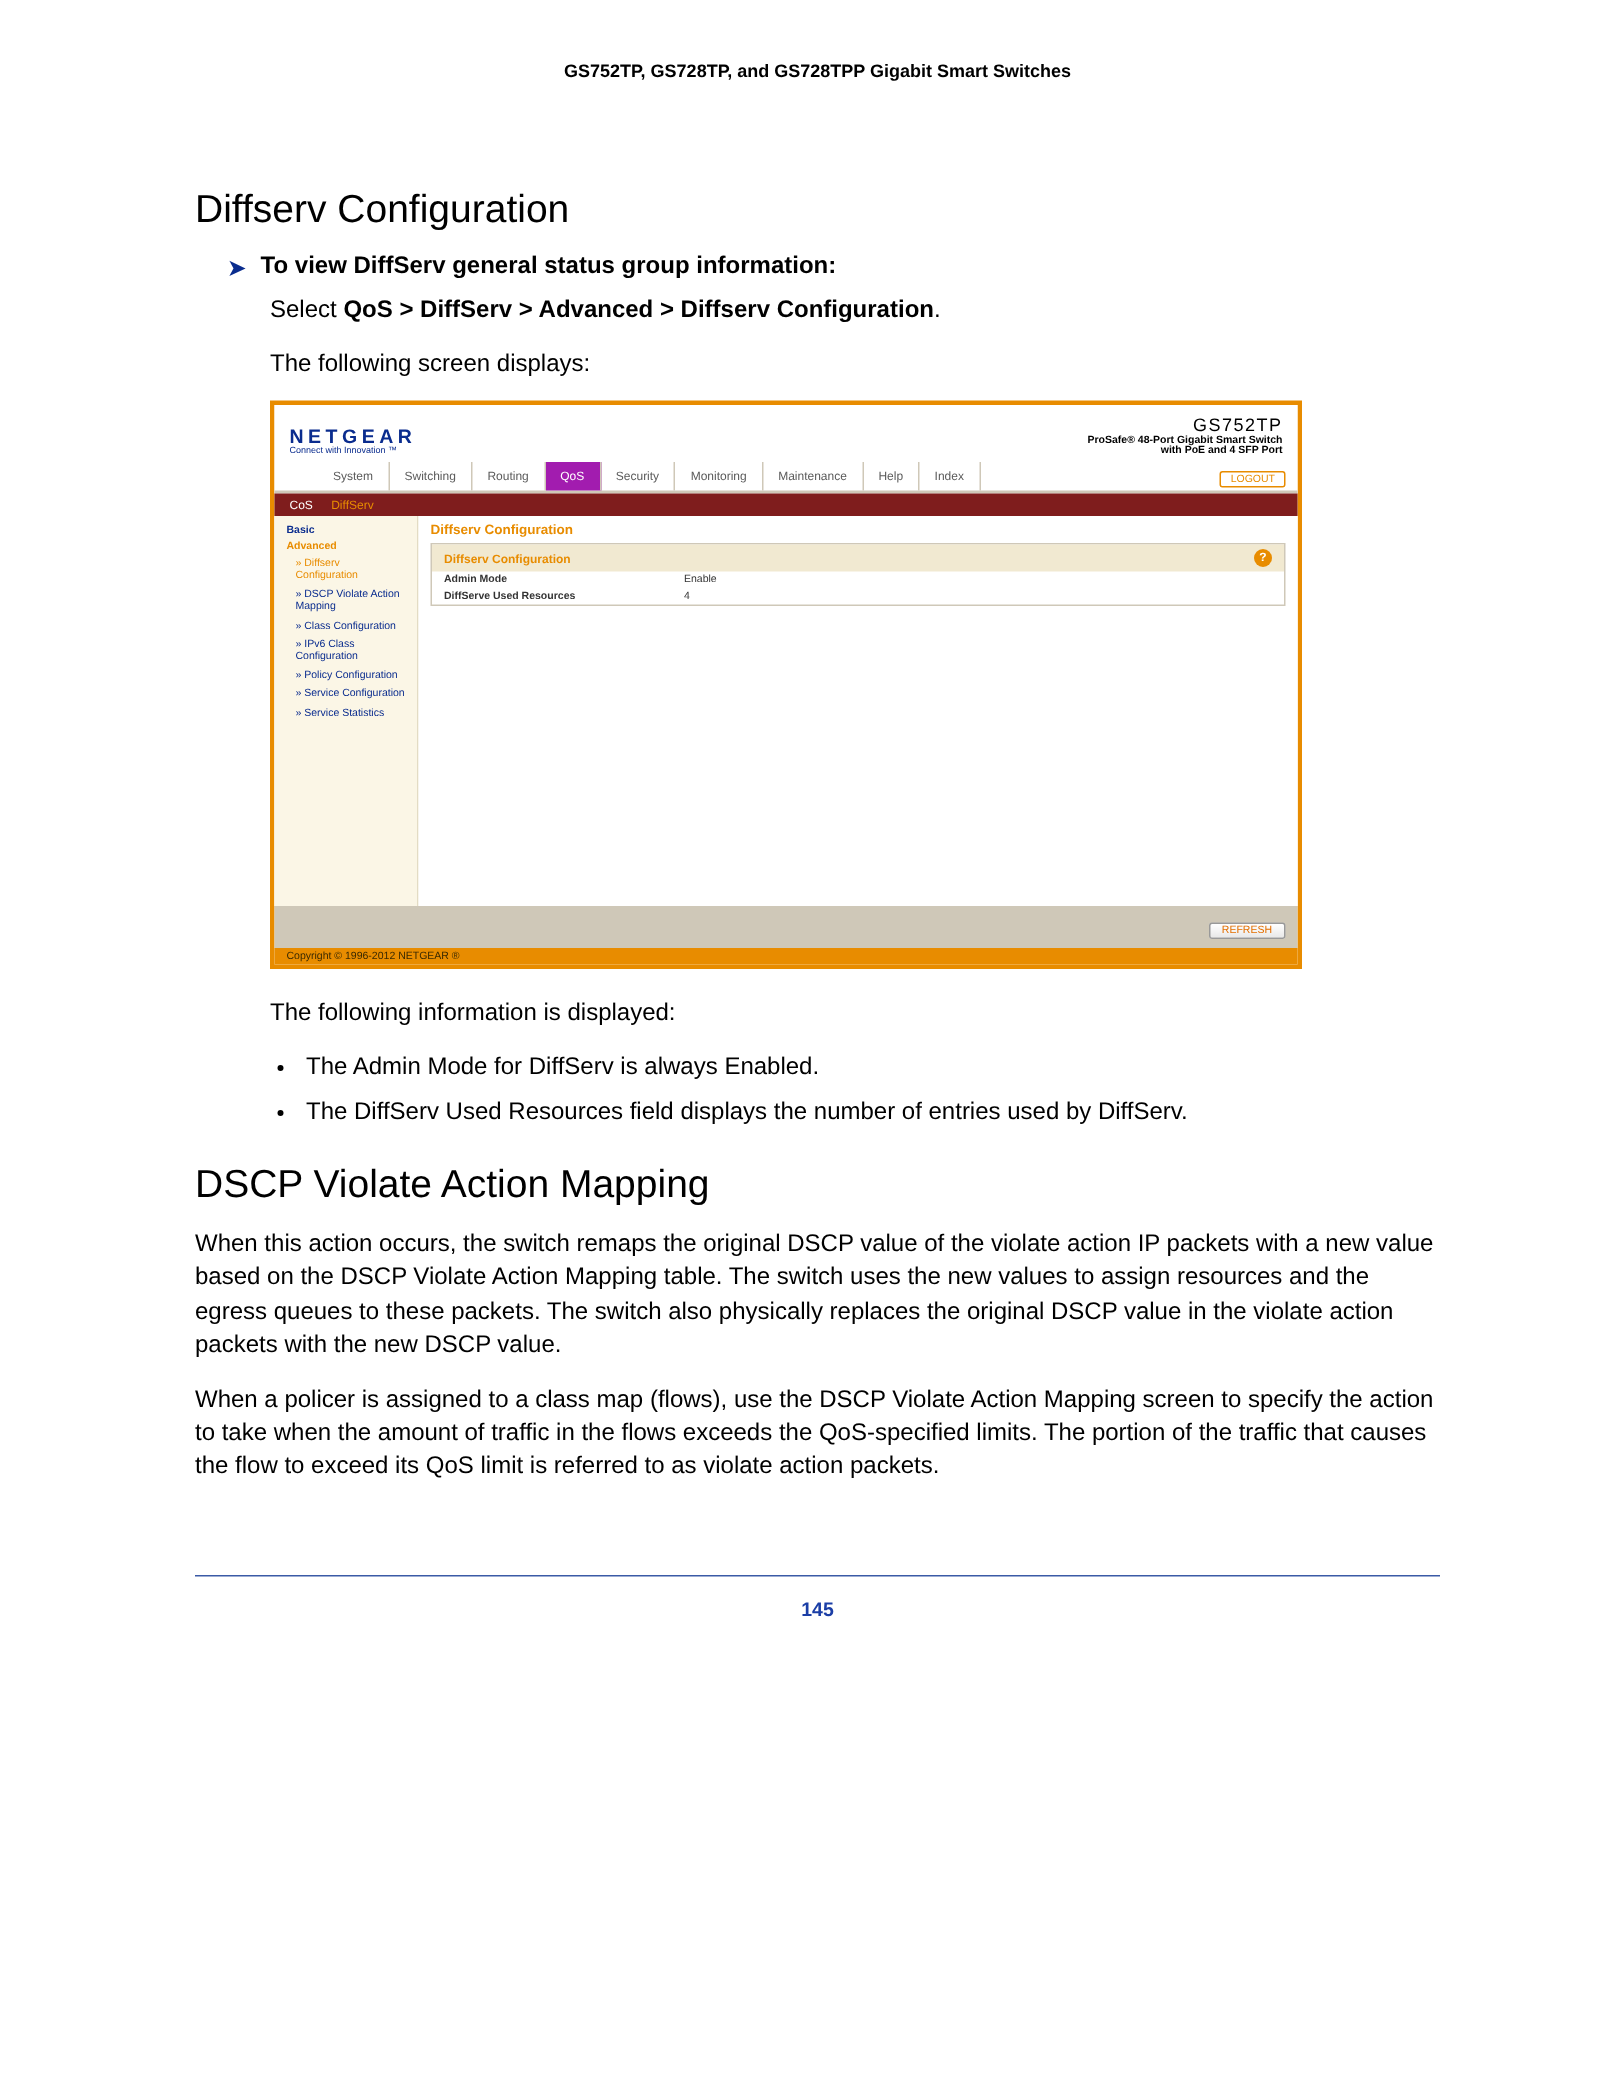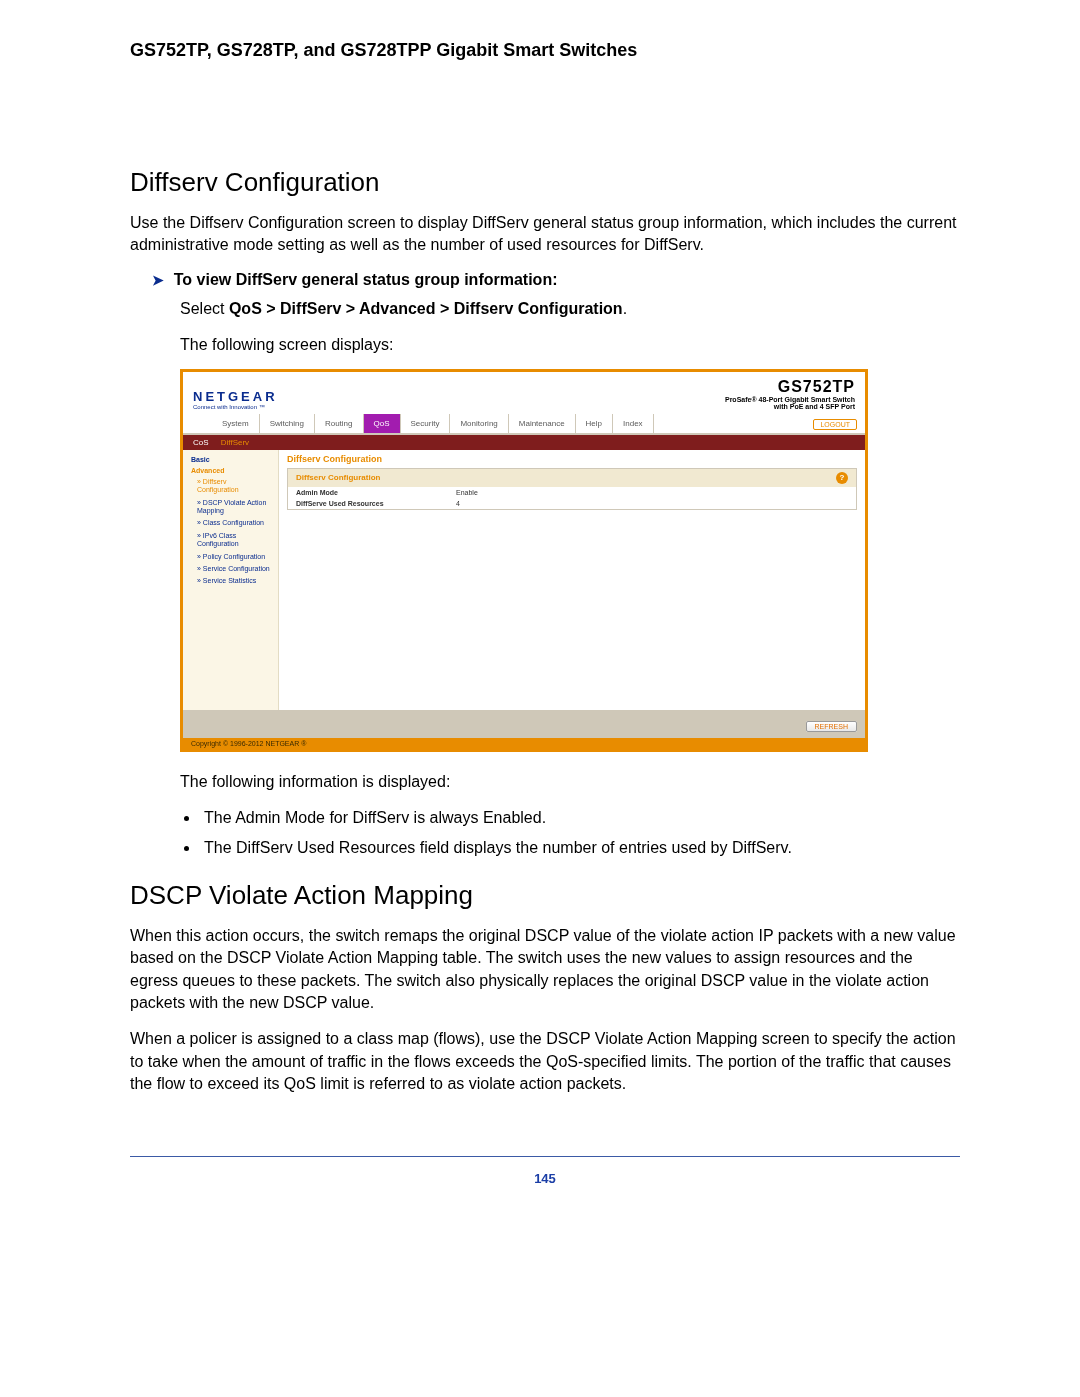--- a/index.html
+++ b/index.html
@@ -8,24 +8,24 @@
     height: 1397px;
     background: #fff;
     font-family: Arial, Helvetica, sans-serif;
     color: #000;
     position: relative;
   }
   .page {
     padding: 40px 120px 0 130px;
   }
   .doc-header {
-    text-align: left;
-    font-size: 18px;
-    font-weight: bold;
-    margin-bottom: 106px;
+    text-align: center;
+    font-size: 12px;
+    font-weight: bold;
+    margin-bottom: 70px;
   }
   h2.section {
     font-size: 26px;
     font-weight: normal;
     color: #000;
     margin: 0 0 14px 0;
   }
   p.body {
     font-size: 16px;
     line-height: 1.4;
@@ -72,21 +72,21 @@
   .shot-topbar {
     background: #fff;
     padding: 6px 10px 4px 10px;
     display: flex;
     justify-content: space-between;
     align-items: flex-end;
   }
   .ng-logo .brand { color: #0a2c8e; font-weight: 800; font-size: 13px; letter-spacing: 3px; }
   .ng-logo .tag   { color: #0a2c8e; font-size: 6px; }
   .model-box { text-align: right; }
-  .model-box .model { font-weight: bold; letter-spacing: 1px; font-size: 16px; }
+  .model-box .model { font-weight: normal; letter-spacing: 1px; font-size: 12px; }
   .model-box .desc  { font-size: 7px; font-weight: bold; }
   .shot-tabs {
     display: flex;
     background: #fff;
     border-bottom: 2px solid #cfc8b8;
     font-size: 8px;
     padding-left: 29px;
   }
   .shot-tabs .tab {
     padding: 5px 10px;
@@ -193,21 +193,20 @@
     margin-top: 14px;
   }
 </style>
 </head>
 <body>
 
 <div class="page">
   <div class="doc-header">GS752TP, GS728TP, and GS728TPP Gigabit Smart Switches</div>
 
   <h2 class="section">Diffserv Configuration</h2>
-  <p class="body">Use the Diffserv Configuration screen to display DiffServ general status group information, which includes the current administrative mode setting as well as the number of used resources for DiffServ.</p>
 
   <div class="proc-head">
     <span class="proc-arrow">➤</span>
     <span class="proc-text">To view DiffServ general status group information:</span>
   </div>
 
   <p class="indent1">
     <span>Select </span><b>QoS &gt; DiffServ &gt; Advanced &gt; Diffserv Configuration</b><span>.</span>
   </p>
   <p class="indent1">The following screen displays:</p>

